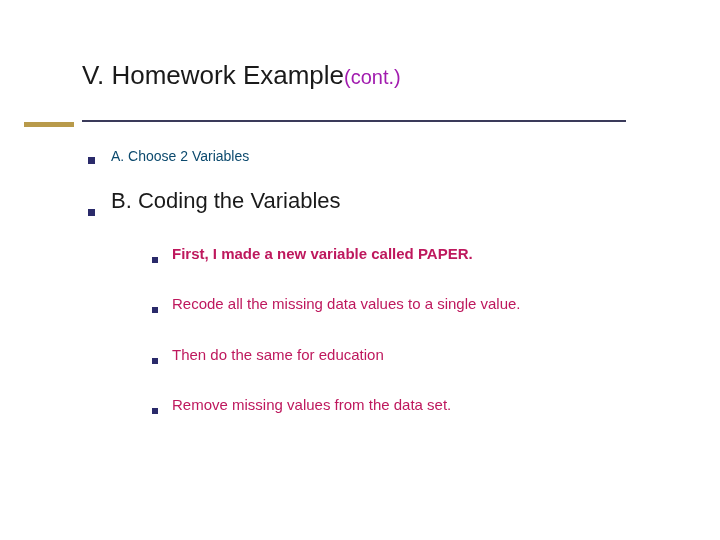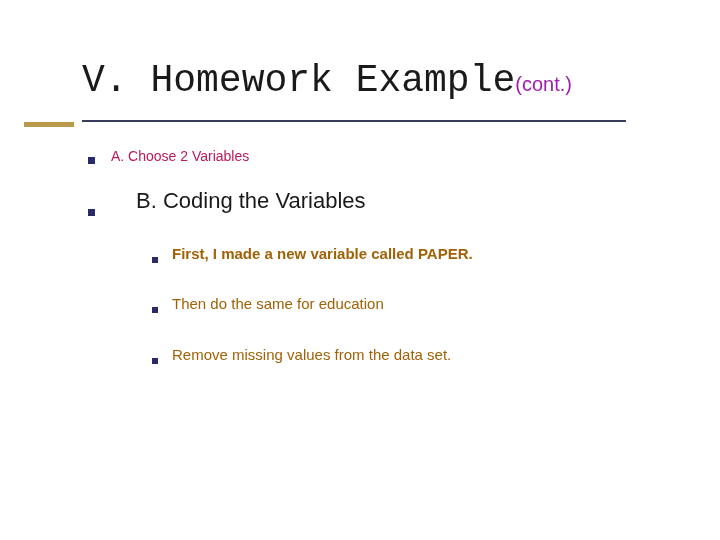--- a/index.html
+++ b/index.html
@@ -17,22 +17,22 @@
     width: 720px;
     height: 540px;
   }
   .title-area {
     position: absolute;
     left: 82px;
     top: 62px;
     width: 590px;
   }
   .title {
-    font-family: Liberation Mono, monospace;
-    font-size: 38px;
+    font-family: Liberation Sans, sans-serif;
+    font-size: 26px;
     font-weight: 400;
     color: #1a1a1a;
     line-height: 1.0;
   }
   .title-sub {
     font-size: 20px;
     color: #a21caf;
   }
   .underline-main {
     position: absolute;
@@ -65,27 +65,26 @@
     width: 7px;
     height: 7px;
     background: #2a2a6a;
     margin-right: 16px;
     flex: none;
     position: relative;
     top: 3px;
   }
   .item-lvl1-small .text {
     font-size: 14px;
-    color: #be185d;
+    color: #0c4a6e;
   }
   .item-lvl1-large {
     display: flex;
     align-items: baseline;
     margin-bottom: 30px;
-    gap: 25px;
   }
   .item-lvl1-large .bullet {
     width: 7px;
     height: 7px;
     background: #2a2a6a;
     margin-right: 16px;
     flex: none;
     position: relative;
     top: 8px;
   }
@@ -106,21 +105,21 @@
     width: 6px;
     height: 6px;
     background: #2a2a6a;
     margin-right: 14px;
     flex: none;
     position: relative;
     top: 4px;
   }
   .item-lvl2 .text {
     font-size: 15px;
-    color: #a16207;
+    color: #be185d;
     line-height: 1.35;
   }
   .item-lvl2 .bold {
     font-weight: bold;
   }
 </style>
 </head>
 <body>
 
 <div class="slide">
@@ -144,20 +143,24 @@
       <span class="text">B. Coding the Variables</span>
     </div>
 
     <div class="sublist">
 
       <div class="item-lvl2">
         <span class="bullet"></span>
         <span class="text bold">First, I made a new variable called PAPER.</span>
       </div>
 
+      <div class="item-lvl2">
+        <span class="bullet"></span>
+        <span class="text">Recode all the missing data values to a single value.</span>
+      </div>
 
       <div class="item-lvl2">
         <span class="bullet"></span>
         <span class="text">Then do the same for education</span>
       </div>
 
       <div class="item-lvl2">
         <span class="bullet"></span>
         <span class="text">Remove missing values from the data set.</span>
       </div>

